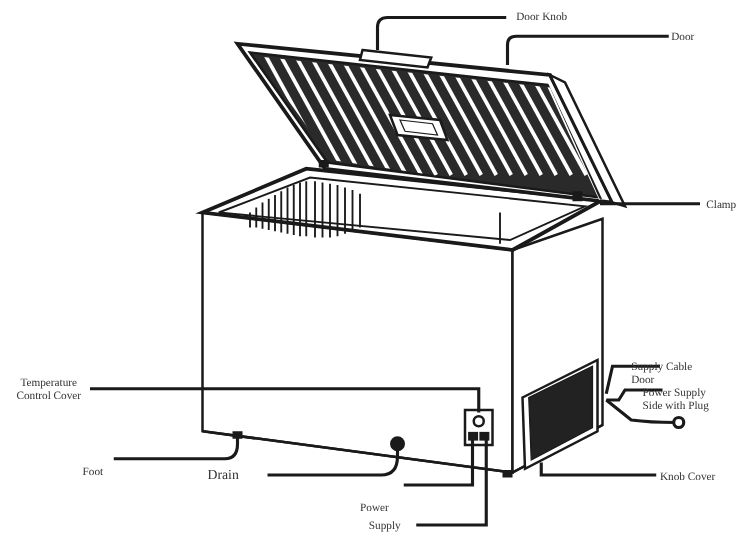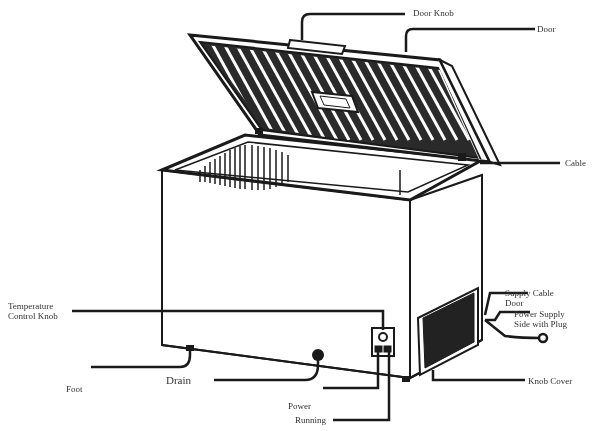--- a/index.html
+++ b/index.html
@@ -1,20 +1,20 @@
 <!DOCTYPE html>
 <html><head>
 <meta charset="utf-8">
 <style>
   html, body { margin: 0; padding: 0; background: #ffffff; }
   body { width: 601px; height: 431px; position: relative; overflow: hidden; font-family: "Liberation Sans", sans-serif; }
   #diagram { position: absolute; left: 0; top: 0; width: 601px; height: 431px; }
   .label { position: absolute; font-family: Liberation Serif, serif; font-size: 9px; color: #333; line-height: 10px; white-space: nowrap; }
   .label.big { font-size: 11px; line-height: 12px; }
-  .label.right { text-align: left; }
+  .label.right { text-align: center; }
 </style>
 </head>
 <body>
 
 <svg id="diagram" viewBox="0 0 601 431" xmlns="http://www.w3.org/2000/svg">
   <defs>
     <clipPath id="lidInner">
       <polygon points="205,45 440,70 480,160 265,128"></polygon>
     </clipPath>
   </defs>
@@ -117,30 +117,30 @@
     <path d="M72,311 L383,311 L383,330"></path>
     <path d="M91,367 L180,367 Q190,367 190,355 L190,350"></path>
     <path d="M214,380 L305,380 Q318,380 318,365 L318,360"></path>
     <path d="M323,388 L378,388 L378,352"></path>
     <path d="M333,420 L389,420 L389,352"></path>
   </g>
 </svg>
 
 <div class="label" style="left:413px; top:8px;">Door Knob</div>
 <div class="label" style="left:537px; top:24px;">Door</div>
-<div class="label" style="left:565px; top:158px;">Cable</div>
+<div class="label" style="left:565px; top:158px;">Clamp</div>
 <div class="label" style="left:505px; top:288px;">
   <div>Supply Cable</div>
   <div>Door</div>
 </div>
 <div class="label" style="left:514px; top:309px;">
   <div>Power Supply</div>
   <div>Side with Plug</div>
 </div>
 <div class="label" style="left:528px; top:376px;">Knob Cover</div>
 <div class="label right" style="left:8px; top:301px; width:62px;">
   <div>Temperature</div>
-  <div>Control Knob</div>
+  <div>Control Cover</div>
 </div>
-<div class="label" style="left:66px; top:384px;">Foot</div>
+<div class="label" style="left:66px; top:372px;">Foot</div>
 <div class="label big" style="left:166px; top:374px;">Drain</div>
 <div class="label" style="left:288px; top:401px;">Power</div>
-<div class="label" style="left:295px; top:415px;">Running</div>
+<div class="label" style="left:295px; top:415px;">Supply</div>
 
 </body></html>

